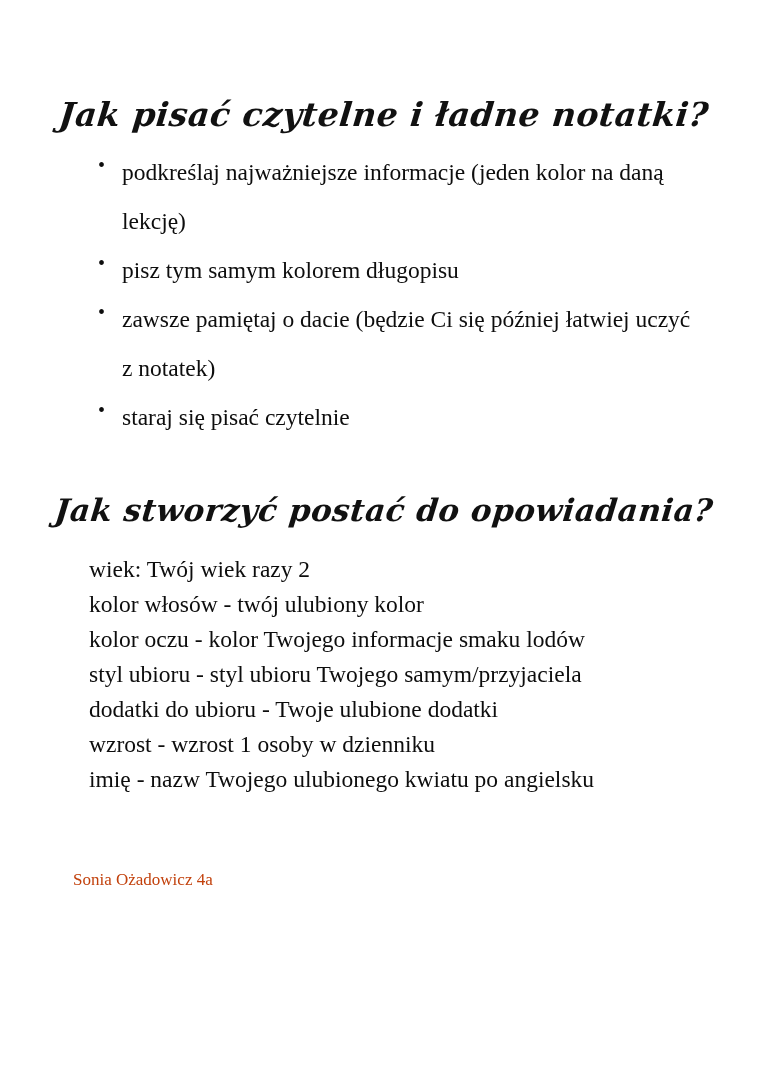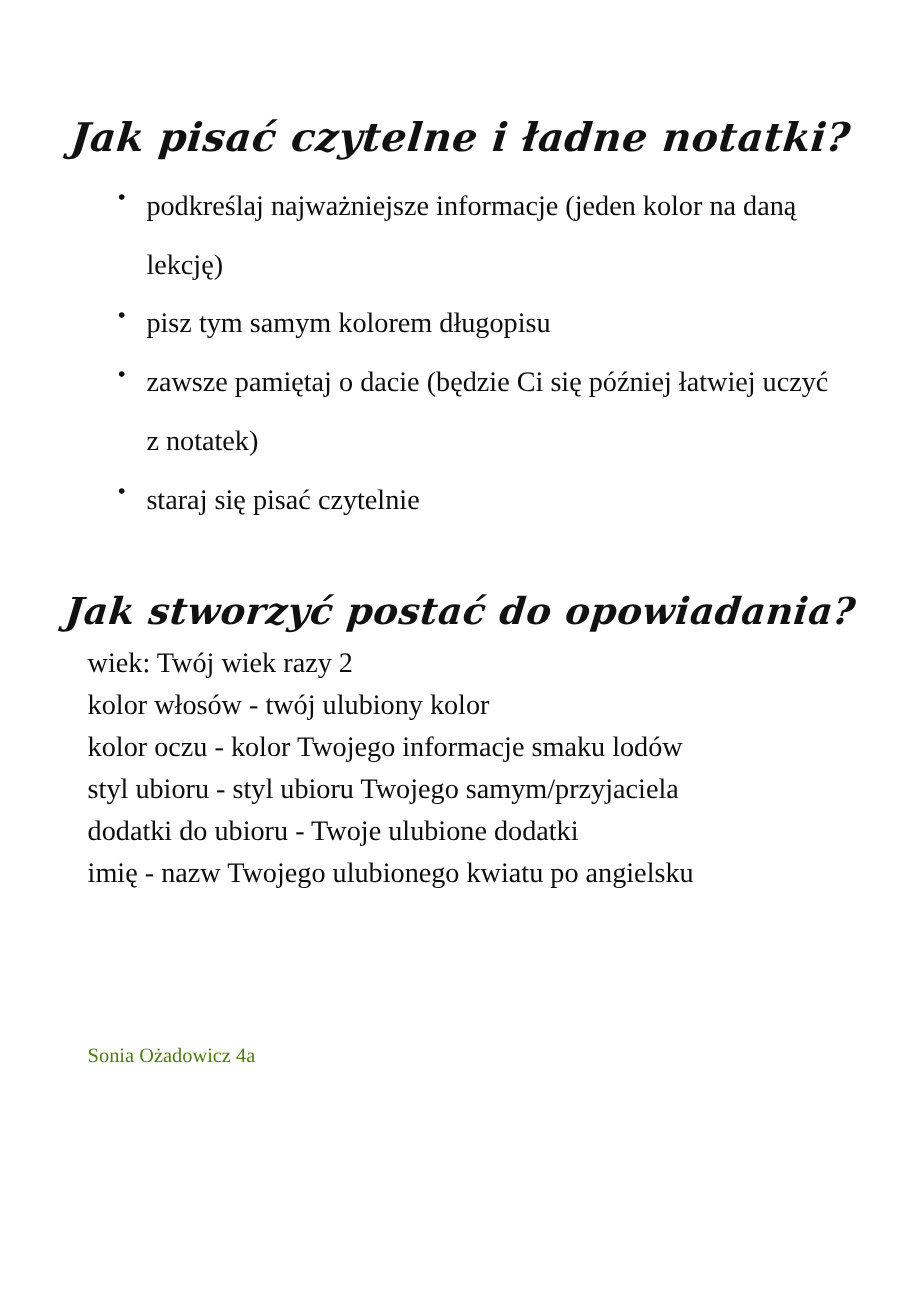--- a/index.html
+++ b/index.html
@@ -75,42 +75,42 @@
     line-height: 35px;
     color: #0d0d0d;
   }
 
   
   .character-lines {
     position: absolute;
     left: 73px;
     top: 536px;
     width: 640px;
-    margin: 0;
+    margin: 16px;
     padding: 0;
     list-style: none;
     font-family: "Liberation Serif", "DejaVu Serif", serif;
     font-size: 23.5px;
     line-height: 35px;
     color: #0d0d0d;
   }
 
   .character-lines li {
     white-space: nowrap;
   }
 
   
   .signature {
     position: absolute;
     left: 73px;
     top: 868px;
     font-family: "Liberation Serif", "DejaVu Serif", serif;
     font-size: 17px;
     line-height: 24px;
-    color: #4d7c0f;
+    color: #c2410c;
   }
 </style>
 </head>
 <body>
 
 <div class="page">
 
   <h1 class="script-heading" id="heading-1">Jak pisać czytelne i ładne notatki?</h1>
 
   <ul class="tips-list">
@@ -121,18 +121,19 @@
   </ul>
 
   <h2 class="script-heading" id="heading-2">Jak stworzyć postać do opowiadania?</h2>
 
   <ul class="character-lines">
     <li>wiek: Twój wiek razy 2</li>
     <li>kolor włosów - twój ulubiony kolor</li>
     <li>kolor oczu - kolor Twojego informacje smaku lodów</li>
     <li>styl ubioru - styl ubioru Twojego samym/przyjaciela</li>
     <li>dodatki do ubioru - Twoje ulubione dodatki</li>
+    <li>wzrost - wzrost 1 osoby w dzienniku</li>
     <li>imię - nazw Twojego ulubionego kwiatu po angielsku</li>
   </ul>
 
   <div class="signature">Sonia Ożadowicz 4a</div>
 
 </div>
 
 </body></html>

